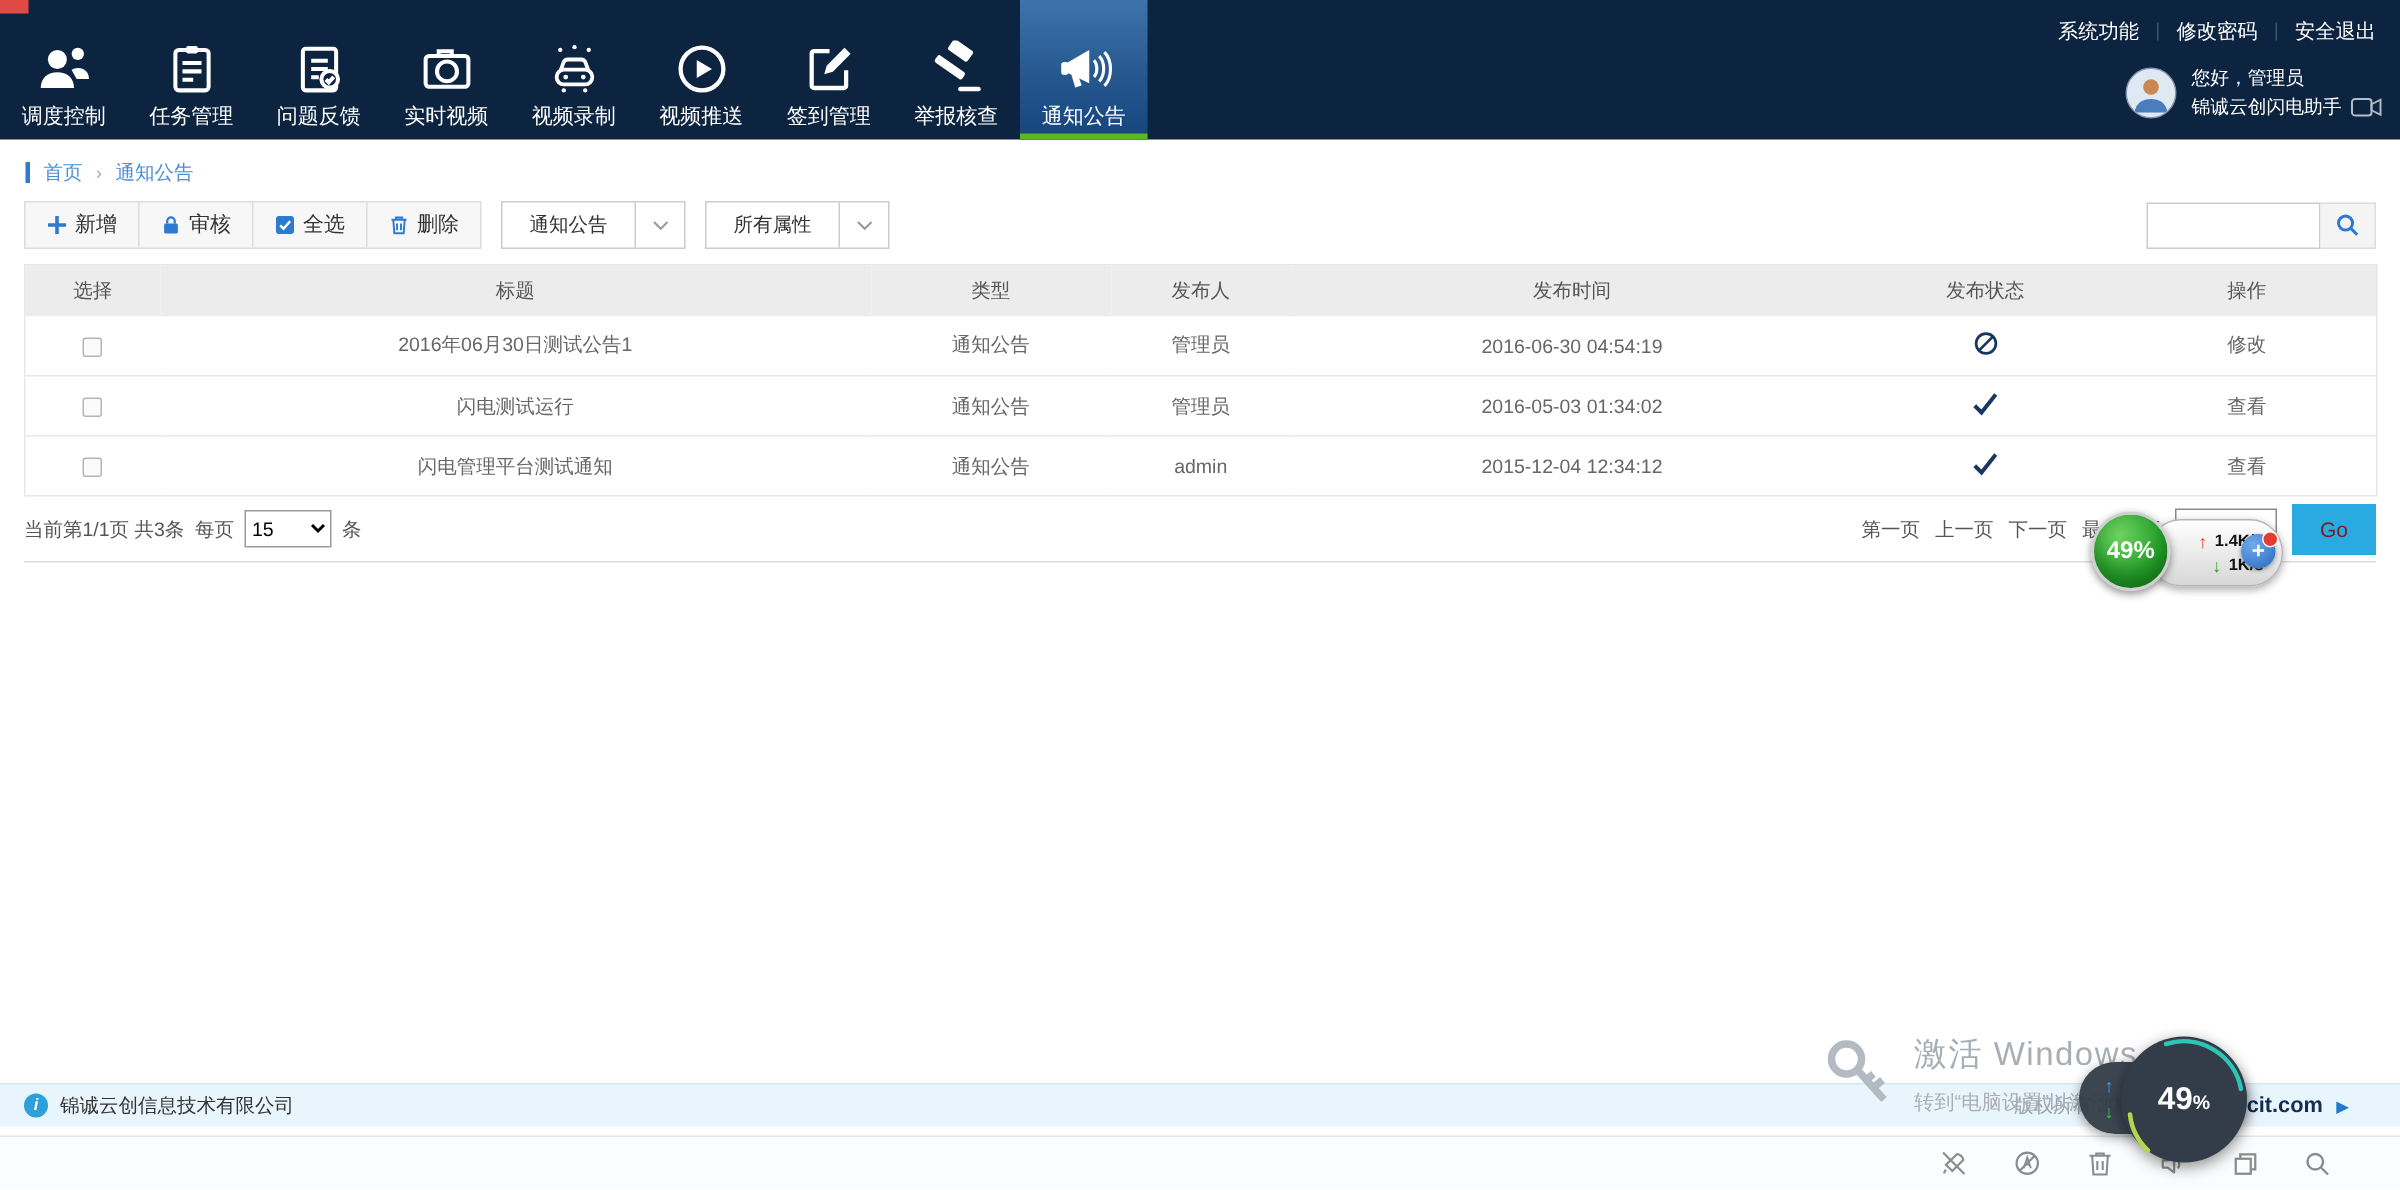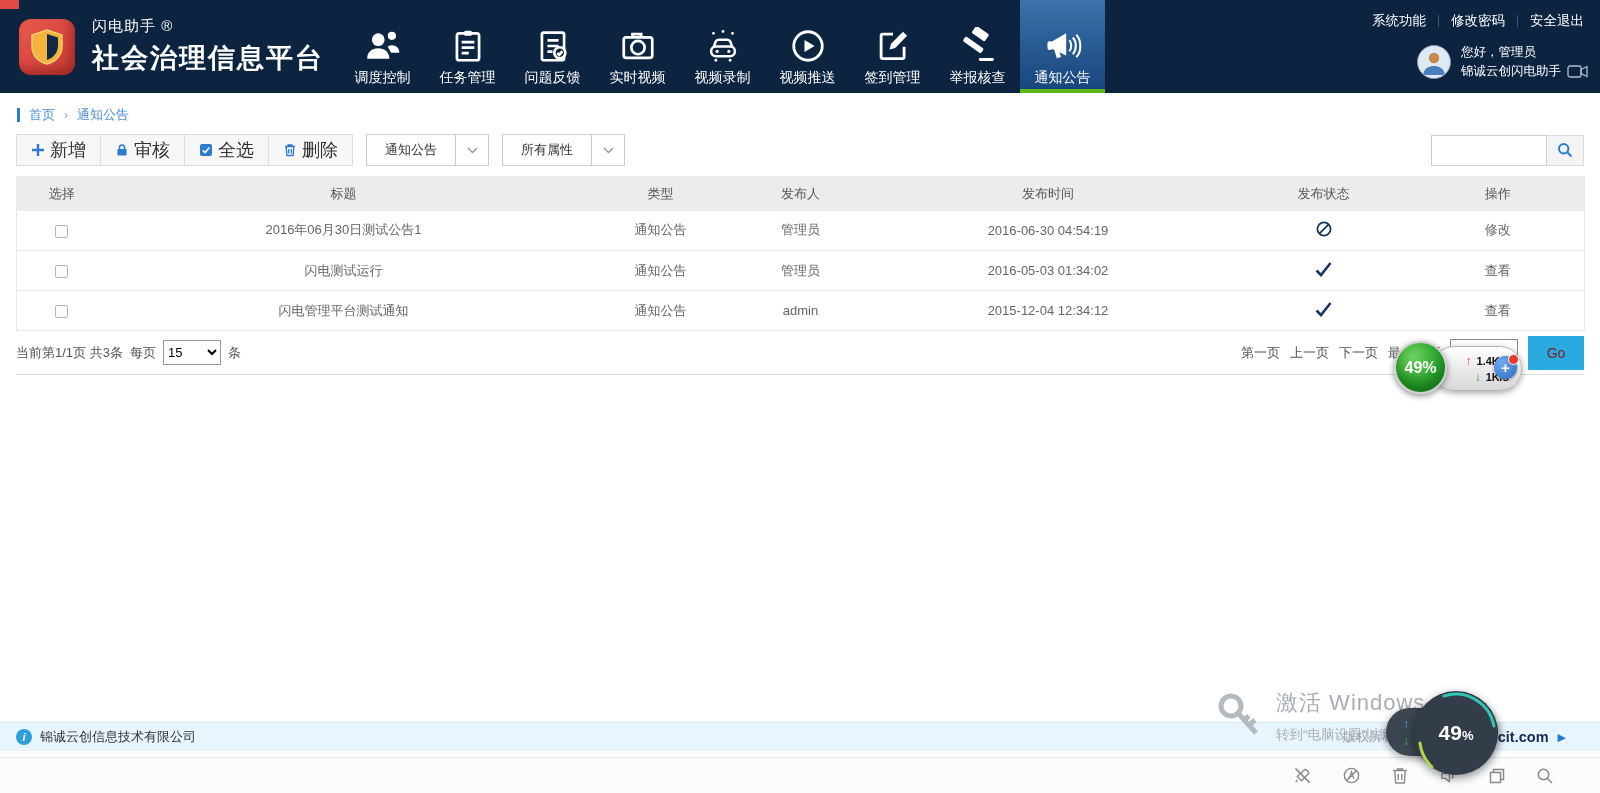--- a/index.html
+++ b/index.html
@@ -45,21 +45,21 @@
   
   .breadcrumb { margin:12px 0 0 17px; display:flex; align-items:center; font-size:13px; height:20px; }
   .bc-bar { width:3px; height:14px; background:#2d7bd0; margin-right:9px; }
   .bc-link { color:#4a90d9; cursor:pointer; }
   .bc-sep { color:#9ab; margin:0 9px; font-size:12px; }
   .bc-current { color:#4a90d9; }
 
   
   .toolbar { display:flex; align-items:center; margin:9px 16px 0; height:32px; }
   .btn-group { display:flex; border:1px solid #ddd; background:#f7f7f7; height:32px; }
-  .tb-btn { display:flex; align-items:center; gap:5px; padding:0 14px; font-size:18px; color:#333;
+  .tb-btn { display:flex; align-items:center; gap:5px; padding:0 14px; font-size:14px; color:#333;
     border-right:1px solid #ddd; cursor:pointer; white-space:nowrap; }
   .tb-btn:last-child { border-right:none; }
   .dropdown { display:flex; margin-left:13px; border:1px solid #ccc; background:#fff; height:32px; cursor:pointer; }
   .dd-label { display:flex; align-items:center; padding:0 18px; font-size:13px; color:#333; white-space:nowrap; }
   .dd-toggle { width:33px; border-left:1px solid #ccc; display:flex; align-items:center; justify-content:center; }
   .search-box { margin-left:auto; display:flex; height:31px; }
   .search-input { width:116px; border:1px solid #ccc; padding:0 8px; font-size:13px; outline:none; }
   .search-btn { width:37px; border:1px solid #ddd; border-left:none; background:#f4f4f4;
     display:flex; align-items:center; justify-content:center; cursor:pointer; }
 
@@ -143,34 +143,20 @@
     border-top:1px solid #e4e7ea; display:flex; align-items:center; justify-content:flex-end;
     gap:30px; padding-right:46px; z-index:3; }
   .strip-icon { cursor:pointer; opacity:.75; }
 </style>
 </head>
 <body>
 
 <div class="corner-flag"></div>
 
 <header class="top-header">
-  <div class="logo-wrap">
-    <div class="logo-box">
-      <span>
-        <svg width="34" height="36" viewBox="0 0 34 36">
-          <path d="M17 1 L32 6 V17 C32 27 25 33 17 35 C9 33 2 27 2 17 V6 Z" fill="#f3b33c" stroke="#f7d06a" stroke-width="1.5"></path>
-          <path d="M17 5 C17 5 17 31 17 31 C23 29 28 24 28 16.5 V8.5 Z" fill="#13294a"></path>
-        </svg>
-      </span>
-    </div>
-    <div class="brand-text">
-      <div class="brand-sub">闪电助手 ®</div>
-      <div class="brand-main">社会治理信息平台</div>
-    </div>
-  </div>
 
   <nav class="main-nav">
       <div class="nav-item">
         <span class="nav-icon">
           <svg viewBox="0 0 24 24">
             <circle cx="9" cy="8" r="4" fill="#fff"></circle>
             <path d="M2 20c0-4.2 3-6.6 7-6.6s7 2.4 7 6.6z" fill="#fff"></path>
             <circle cx="17.6" cy="5.6" r="2.6" fill="#fff"></circle>
             <path d="M15 12.4c.8-.5 1.7-.8 2.7-.8 2.7 0 4.6 1.8 4.6 4.6h-5.2" fill="#fff"></path>
           </svg>

